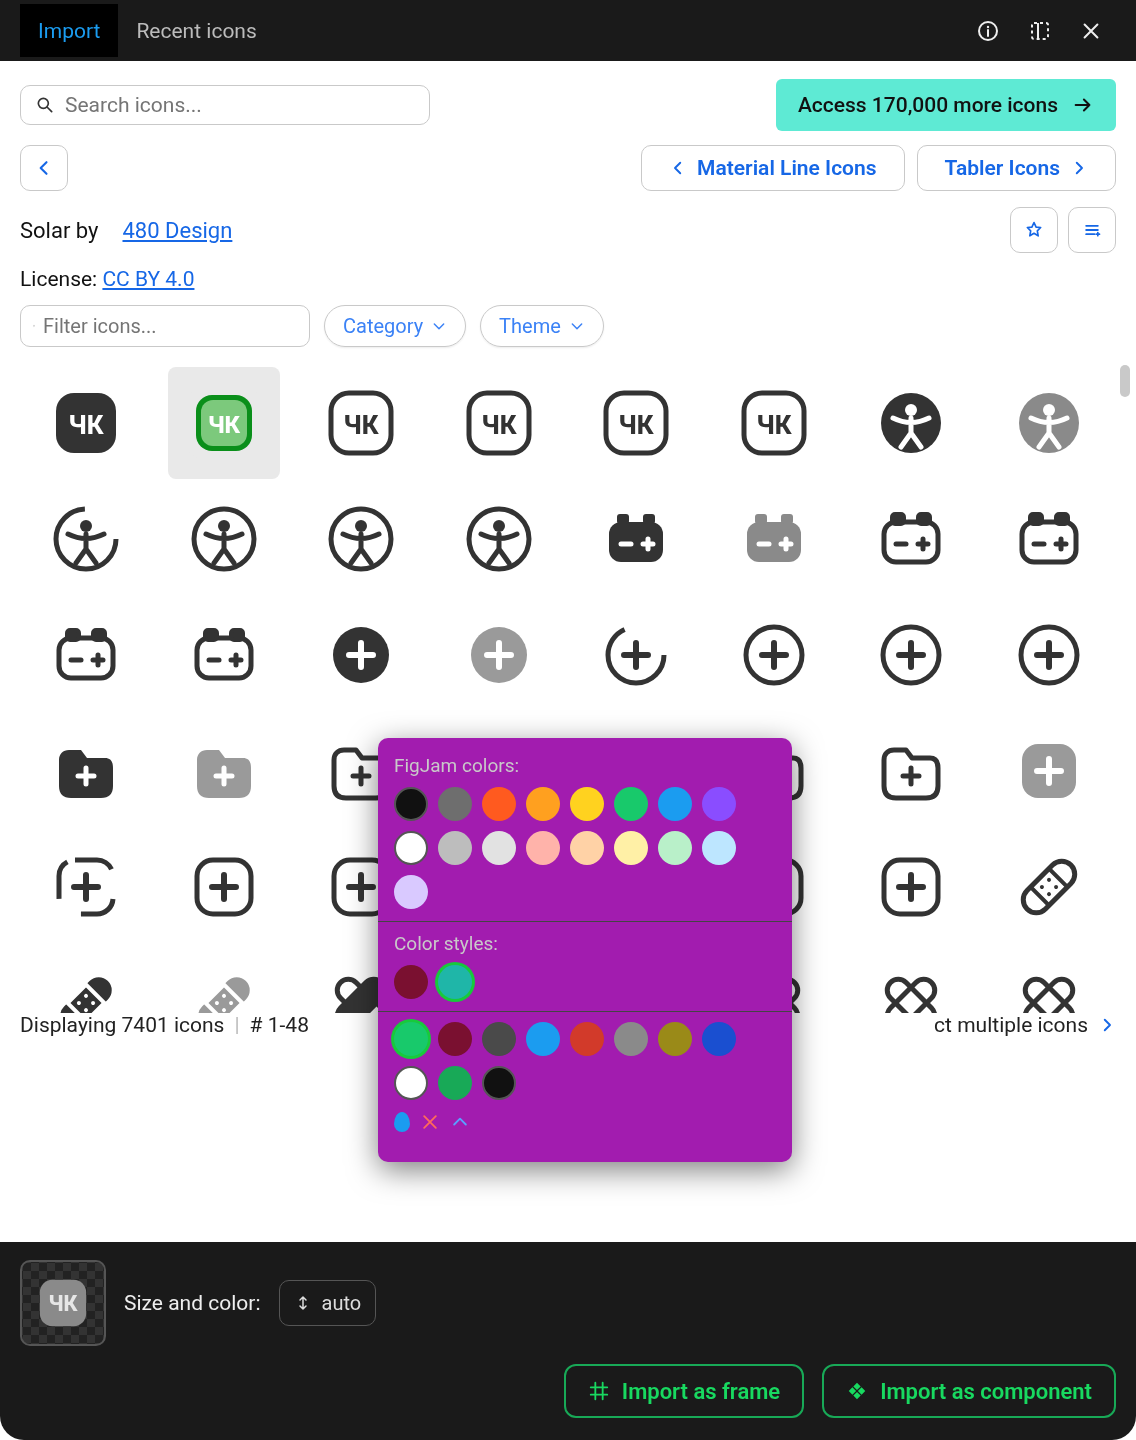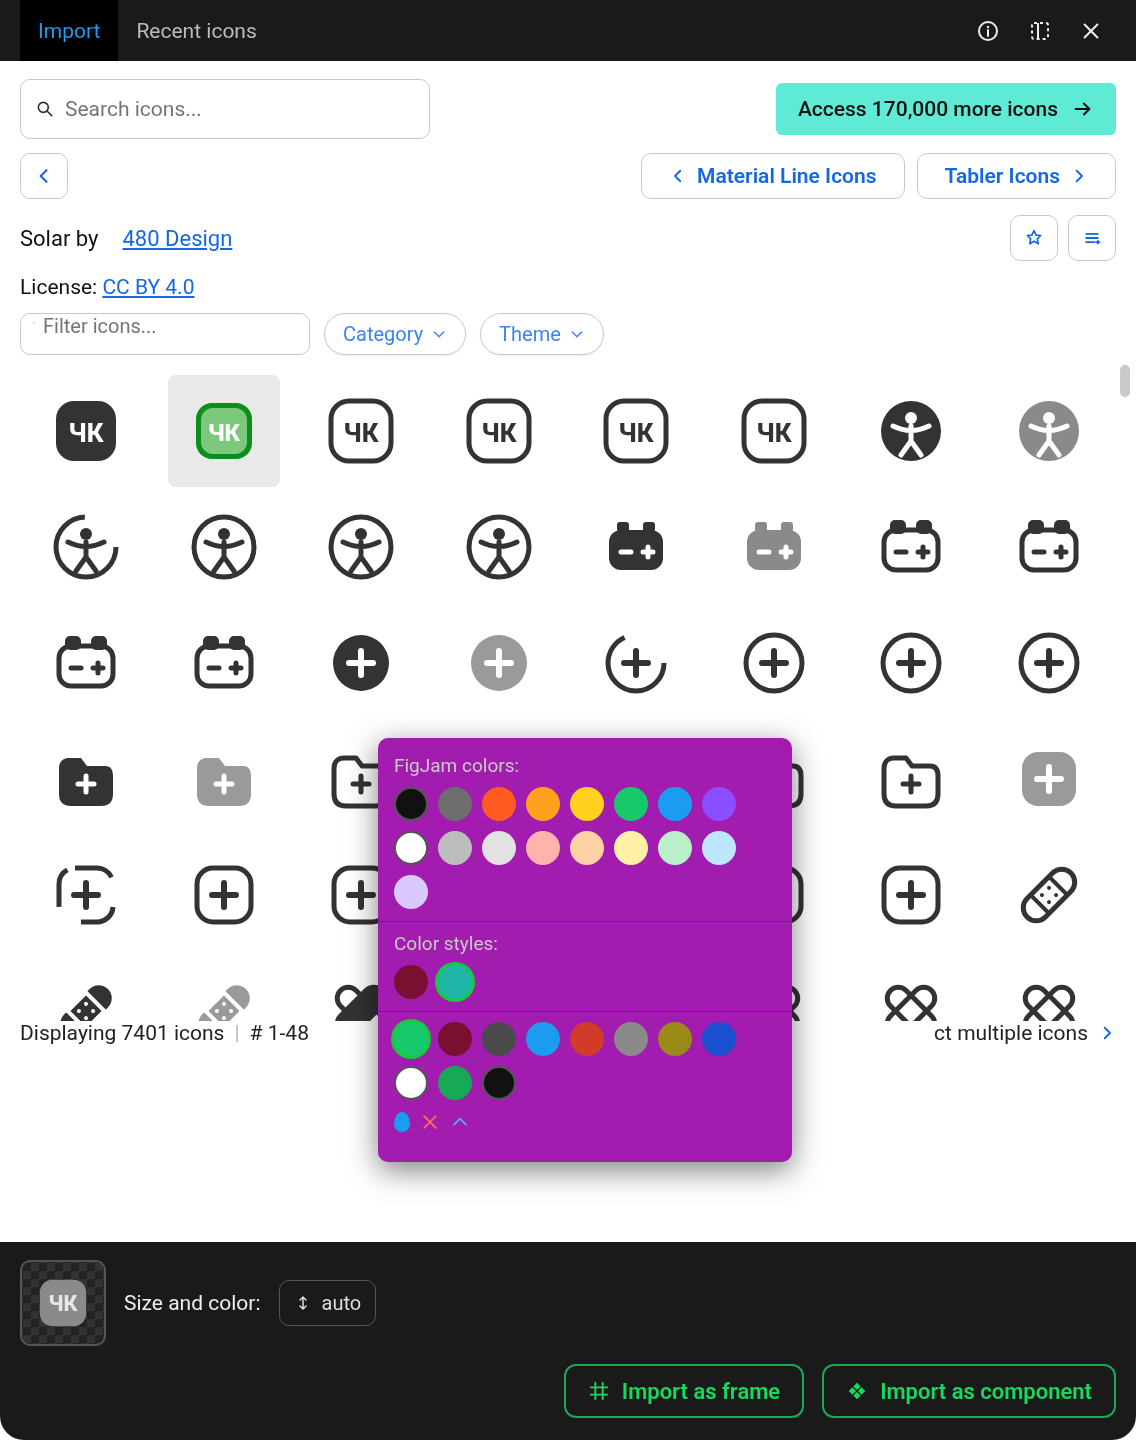--- a/index.html
+++ b/index.html
@@ -1,42 +1,42 @@
 <!DOCTYPE html>
 <html><head>
 <meta charset="utf-8">
 <style>
   *{box-sizing:border-box;margin:0;padding:0;font-family:-apple-system,BlinkMacSystemFont,"Segoe UI",Roboto,sans-serif}
   html,body{width:1136px;height:1440px;background:#fff;overflow:hidden}
   .top-tabs{height:61px;background:#1a1a1a;display:flex;align-items:center;padding:0 20px;gap:0}
-  .tab{padding:0 18px;font-size:21px;height:61px;display:flex;align-items:center;color:#bbb;cursor:pointer}
+  .tab{padding:0 18px;font-size:21px;height:53px;display:flex;align-items:center;color:#bbb;cursor:pointer}
   .tab.active{color:#1b9cf0;background:#000}
   .tab-spacer{flex:1}
   .tab-icon{width:24px;height:24px;color:#eee;margin:0 14px;cursor:pointer}
   .x-icon{width:22px;height:22px}
   .search-row{padding:18px 20px 0 20px;display:flex;align-items:center;gap:12px}
-  .search-input{flex:0 0 410px;height:60px;border:1.5px solid #c9c9c9;border-radius:10px;display:flex;align-items:center;padding:0 14px;gap:10px}
+  .search-input{flex:0 0 410px;height:40px;border:1.5px solid #c9c9c9;border-radius:10px;display:flex;align-items:center;padding:0 14px;gap:10px}
   .search-input svg{width:20px;height:20px;color:#333}
   .search-input input{border:none;outline:none;font-size:21px;flex:1;color:#888;background:transparent}
   .access-pill{margin-left:auto;background:#5eead4;height:52px;border-radius:6px;display:flex;align-items:center;padding:0 22px;gap:14px;font-size:21px;color:#111;font-weight:500}
   .access-pill svg{width:22px;height:22px}
   .nav-row{padding:14px 20px 0 20px;display:flex;align-items:center;gap:12px}
   .sq-btn{width:48px;height:46px;border:1.5px solid #c9c9c9;border-radius:10px;background:#fff;display:flex;align-items:center;justify-content:center;cursor:pointer}
   .sq-btn svg{width:20px;height:20px;color:#1667e6}
   .nav-spacer{flex:1}
   .set-btn{height:46px;border:1.5px solid #c9c9c9;border-radius:10px;background:#fff;display:flex;align-items:center;padding:0 27px;gap:10px;font-size:21px;font-weight:600;color:#1667e6;cursor:pointer}
   .set-btn svg{width:18px;height:18px}
   .title-row{padding:16px 20px 0 20px;display:flex;align-items:center;gap:24px}
   .title-text{font-size:22px;color:#111}
   .title-link{color:#1667e6;text-decoration:underline;font-size:22px}
   .title-actions{margin-left:auto;display:flex;gap:10px}
   .license-row{padding:14px 20px 0 20px;font-size:21px;color:#111}
   .license-row a{color:#1667e6;text-decoration:underline}
   .filter-row{padding:14px 20px 6px 20px;display:flex;align-items:center;gap:14px}
-  .filter-input{width:290px;height:42px;border:1.5px solid #c9c9c9;border-radius:10px;display:flex;align-items:flex-start;padding:0 12px;gap:8px}
+  .filter-input{width:290px;height:42px;border:1.5px solid #c9c9c9;border-radius:10px;display:flex;align-items:center;padding:0 12px;gap:8px}
   .filter-input svg{width:18px;height:18px;color:#333}
   .filter-input input{border:none;outline:none;font-size:20px;flex:1;color:#888;background:transparent}
   .pill{height:42px;border:1.5px solid #c9c9c9;border-radius:22px;display:flex;align-items:center;padding:0 18px;gap:8px;font-size:20px;color:#3b82f6;cursor:pointer;box-shadow:0 1px 2px rgba(0,0,0,.08)}
   .pill svg{width:16px;height:16px}
   .grid{padding:14px 10px 0 30px;display:grid;grid-template-columns:repeat(8,1fr);gap:4px 4px;height:660px;overflow:hidden}
   .cell{width:112px;height:112px;display:flex;align-items:center;justify-content:center;border-radius:8px}
   .cell.selected{background:#e9e9e9}
   .ic{width:70px;height:70px}
   .status-row{padding:0 20px;display:flex;align-items:center;gap:10px;font-size:21px;color:#222}
   .status-row .sep{color:#bbb;font-size:21px}

